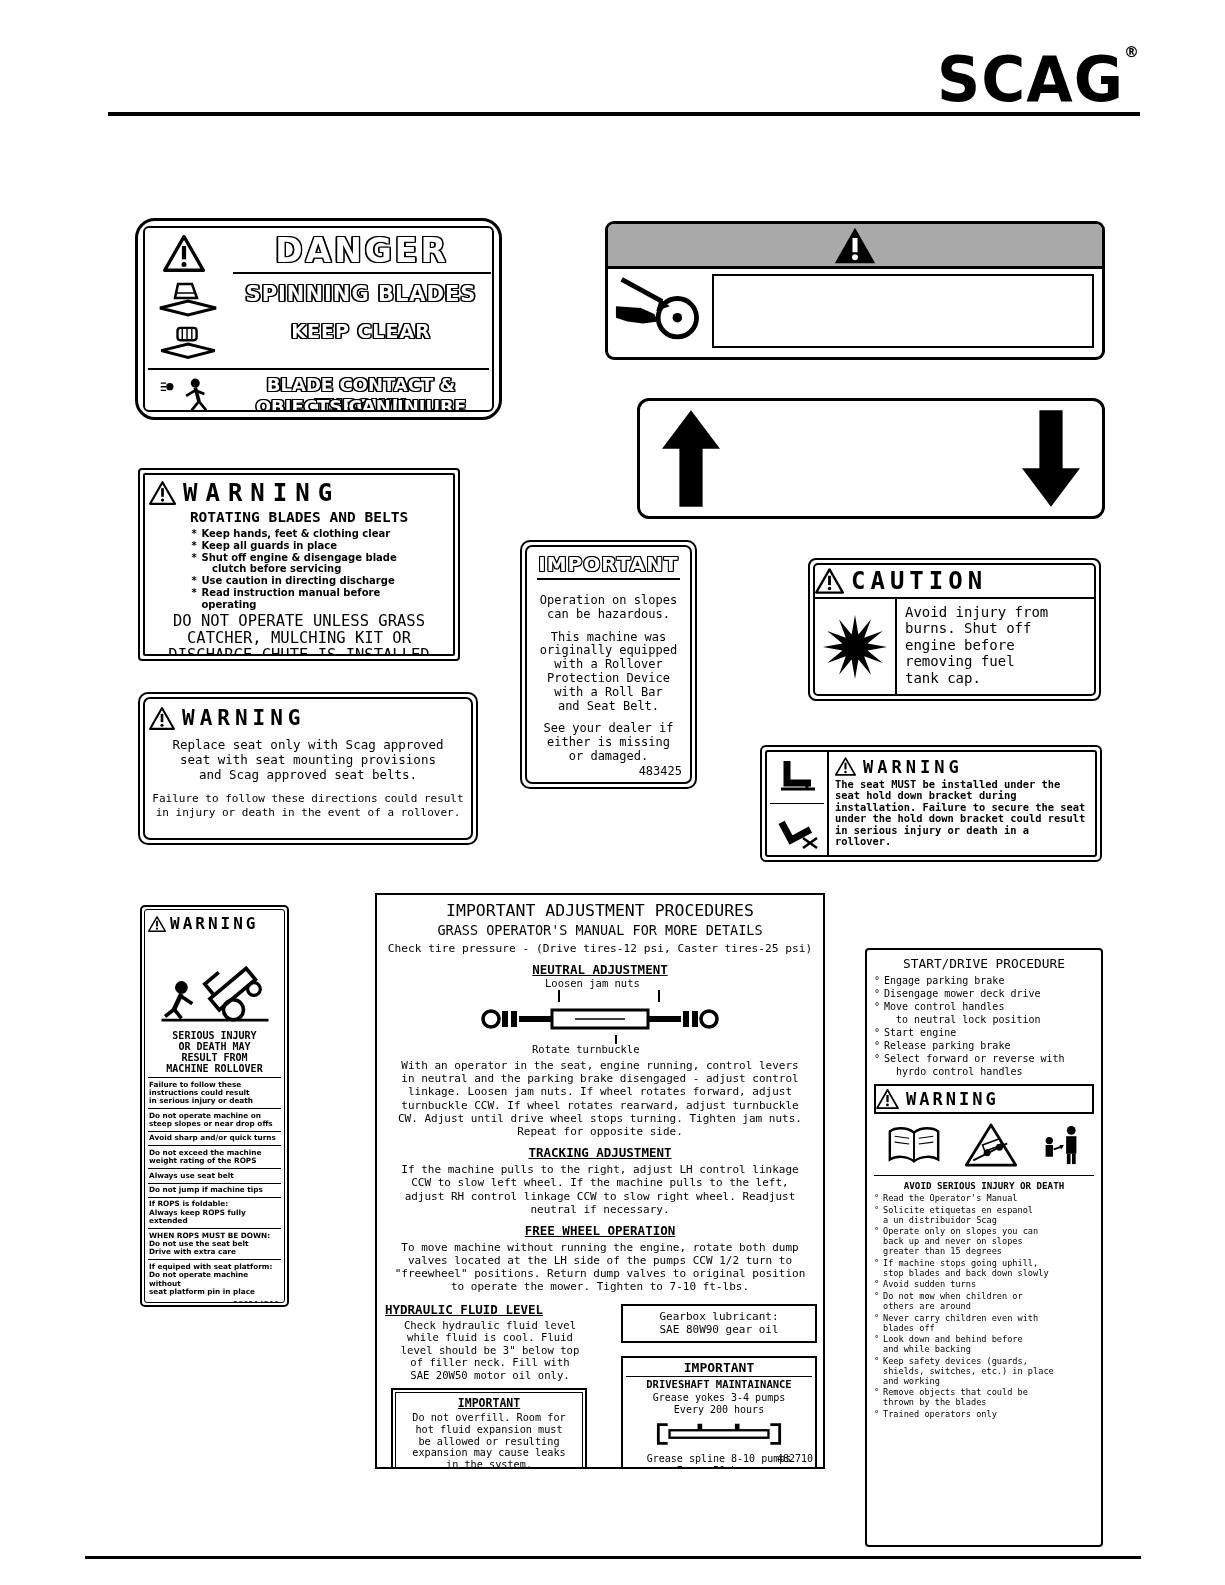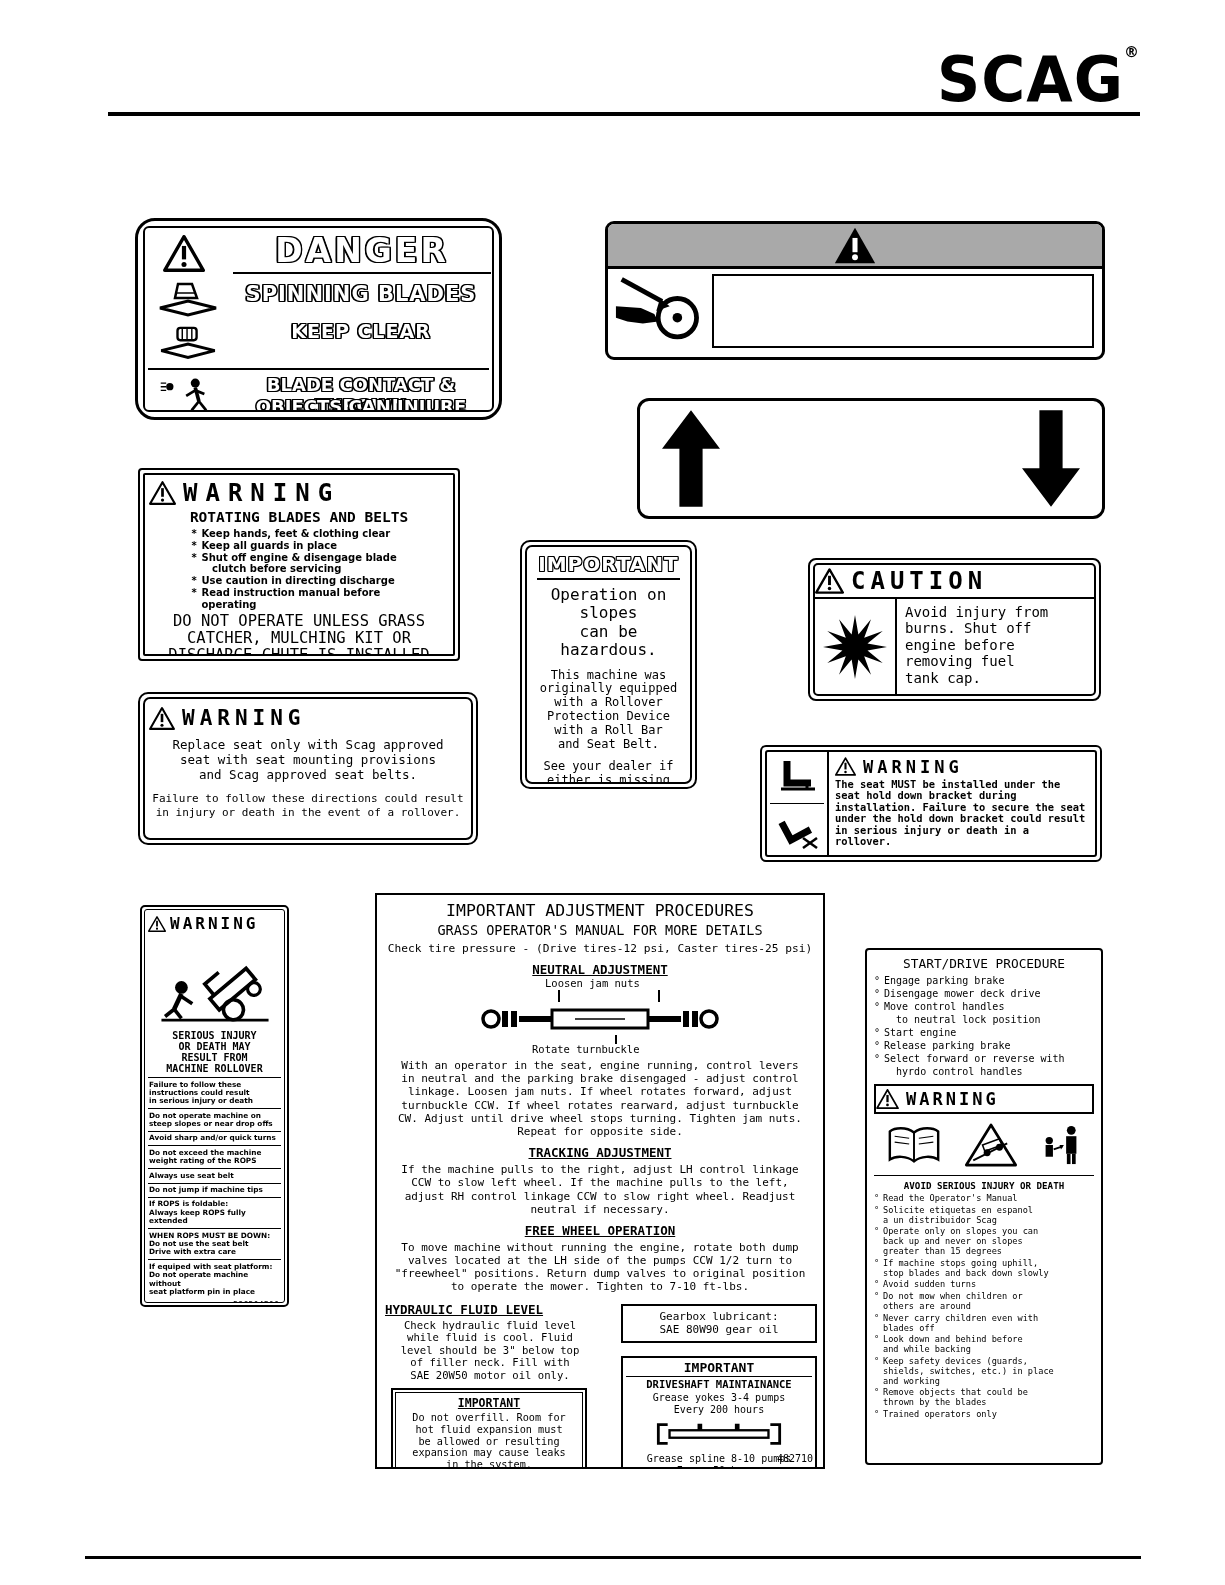--- a/index.html
+++ b/index.html
@@ -159,21 +159,21 @@
     <div class="ctr pre" style="font-size:15.5px; line-height:1.1; margin-top:2px;">DO NOT OPERATE UNLESS GRASS
 CATCHER, MULCHING KIT OR</div>
     <div class="ctr" style="font-size:15.5px; line-height:1.1; text-decoration:underline;">DISCHARGE CHUTE IS INSTALLED</div>
   </div>
 </div>
 
 <div class="lbl2" style="left:520px; top:540px; width:177px; height:249px; border-radius:10px;">
   <div class="inner" style="border-radius:7px; padding:5px 4px;">
     <div class="ctr outline-sm sans" style="font-size:20px; letter-spacing:1px;">IMPORTANT</div>
     <div class="hline" style="margin:2px 6px 0;"></div>
-    <div class="ctr pre" style="font-size:16px; line-height:1.15; margin-top:6px;">Operation on slopes
+    <div class="ctr pre" style="font-size:12px; line-height:1.15; margin-top:14px;">Operation on slopes
 can be hazardous.</div>
     <div class="ctr pre" style="font-size:12px; line-height:1.15; margin-top:9px;">This machine was
 originally equipped
 with a Rollover
 Protection Device
 with a Roll Bar
 and Seat Belt.</div>
     <div class="ctr pre" style="font-size:12px; line-height:1.15; margin-top:9px;">See your dealer if
 either is missing
 or damaged.</div>
@@ -386,21 +386,21 @@
           <rect x="92" y="7" width="5" height="7" fill="#000"></rect>
         </svg>
         <div class="ctr pre" style="font-size:10px; line-height:1.15;">Grease spline 8-10 pumps
 Every 50 hours</div>
       </div>
     </div>
   </div>
   <div class="abs" style="right:10px; bottom:3px; font-size:10px;">482710</div>
 </div>
 
-<div class="abs" style="left:865px; top:948px; width:238px; height:517px; border:2px solid #000; border-radius:4px; background:#fff; padding:6px 7px; overflow:hidden;">
+<div class="abs" style="left:865px; top:948px; width:238px; height:599px; border:2px solid #000; border-radius:4px; background:#fff; padding:6px 7px; overflow:hidden;">
   <div style="font-size:12.8px; text-align:center; margin-bottom:3px;">START/DRIVE PROCEDURE</div>
   <div>
     <div class="step">Engage parking brake</div>
     <div class="step">Disengage mower deck drive</div>
     <div class="step">Move control handles
   to neutral lock position</div>
     <div class="step">Start engine</div>
     <div class="step">Release parking brake</div>
     <div class="step">Select forward or reverse with
   hyrdo control handles</div>

